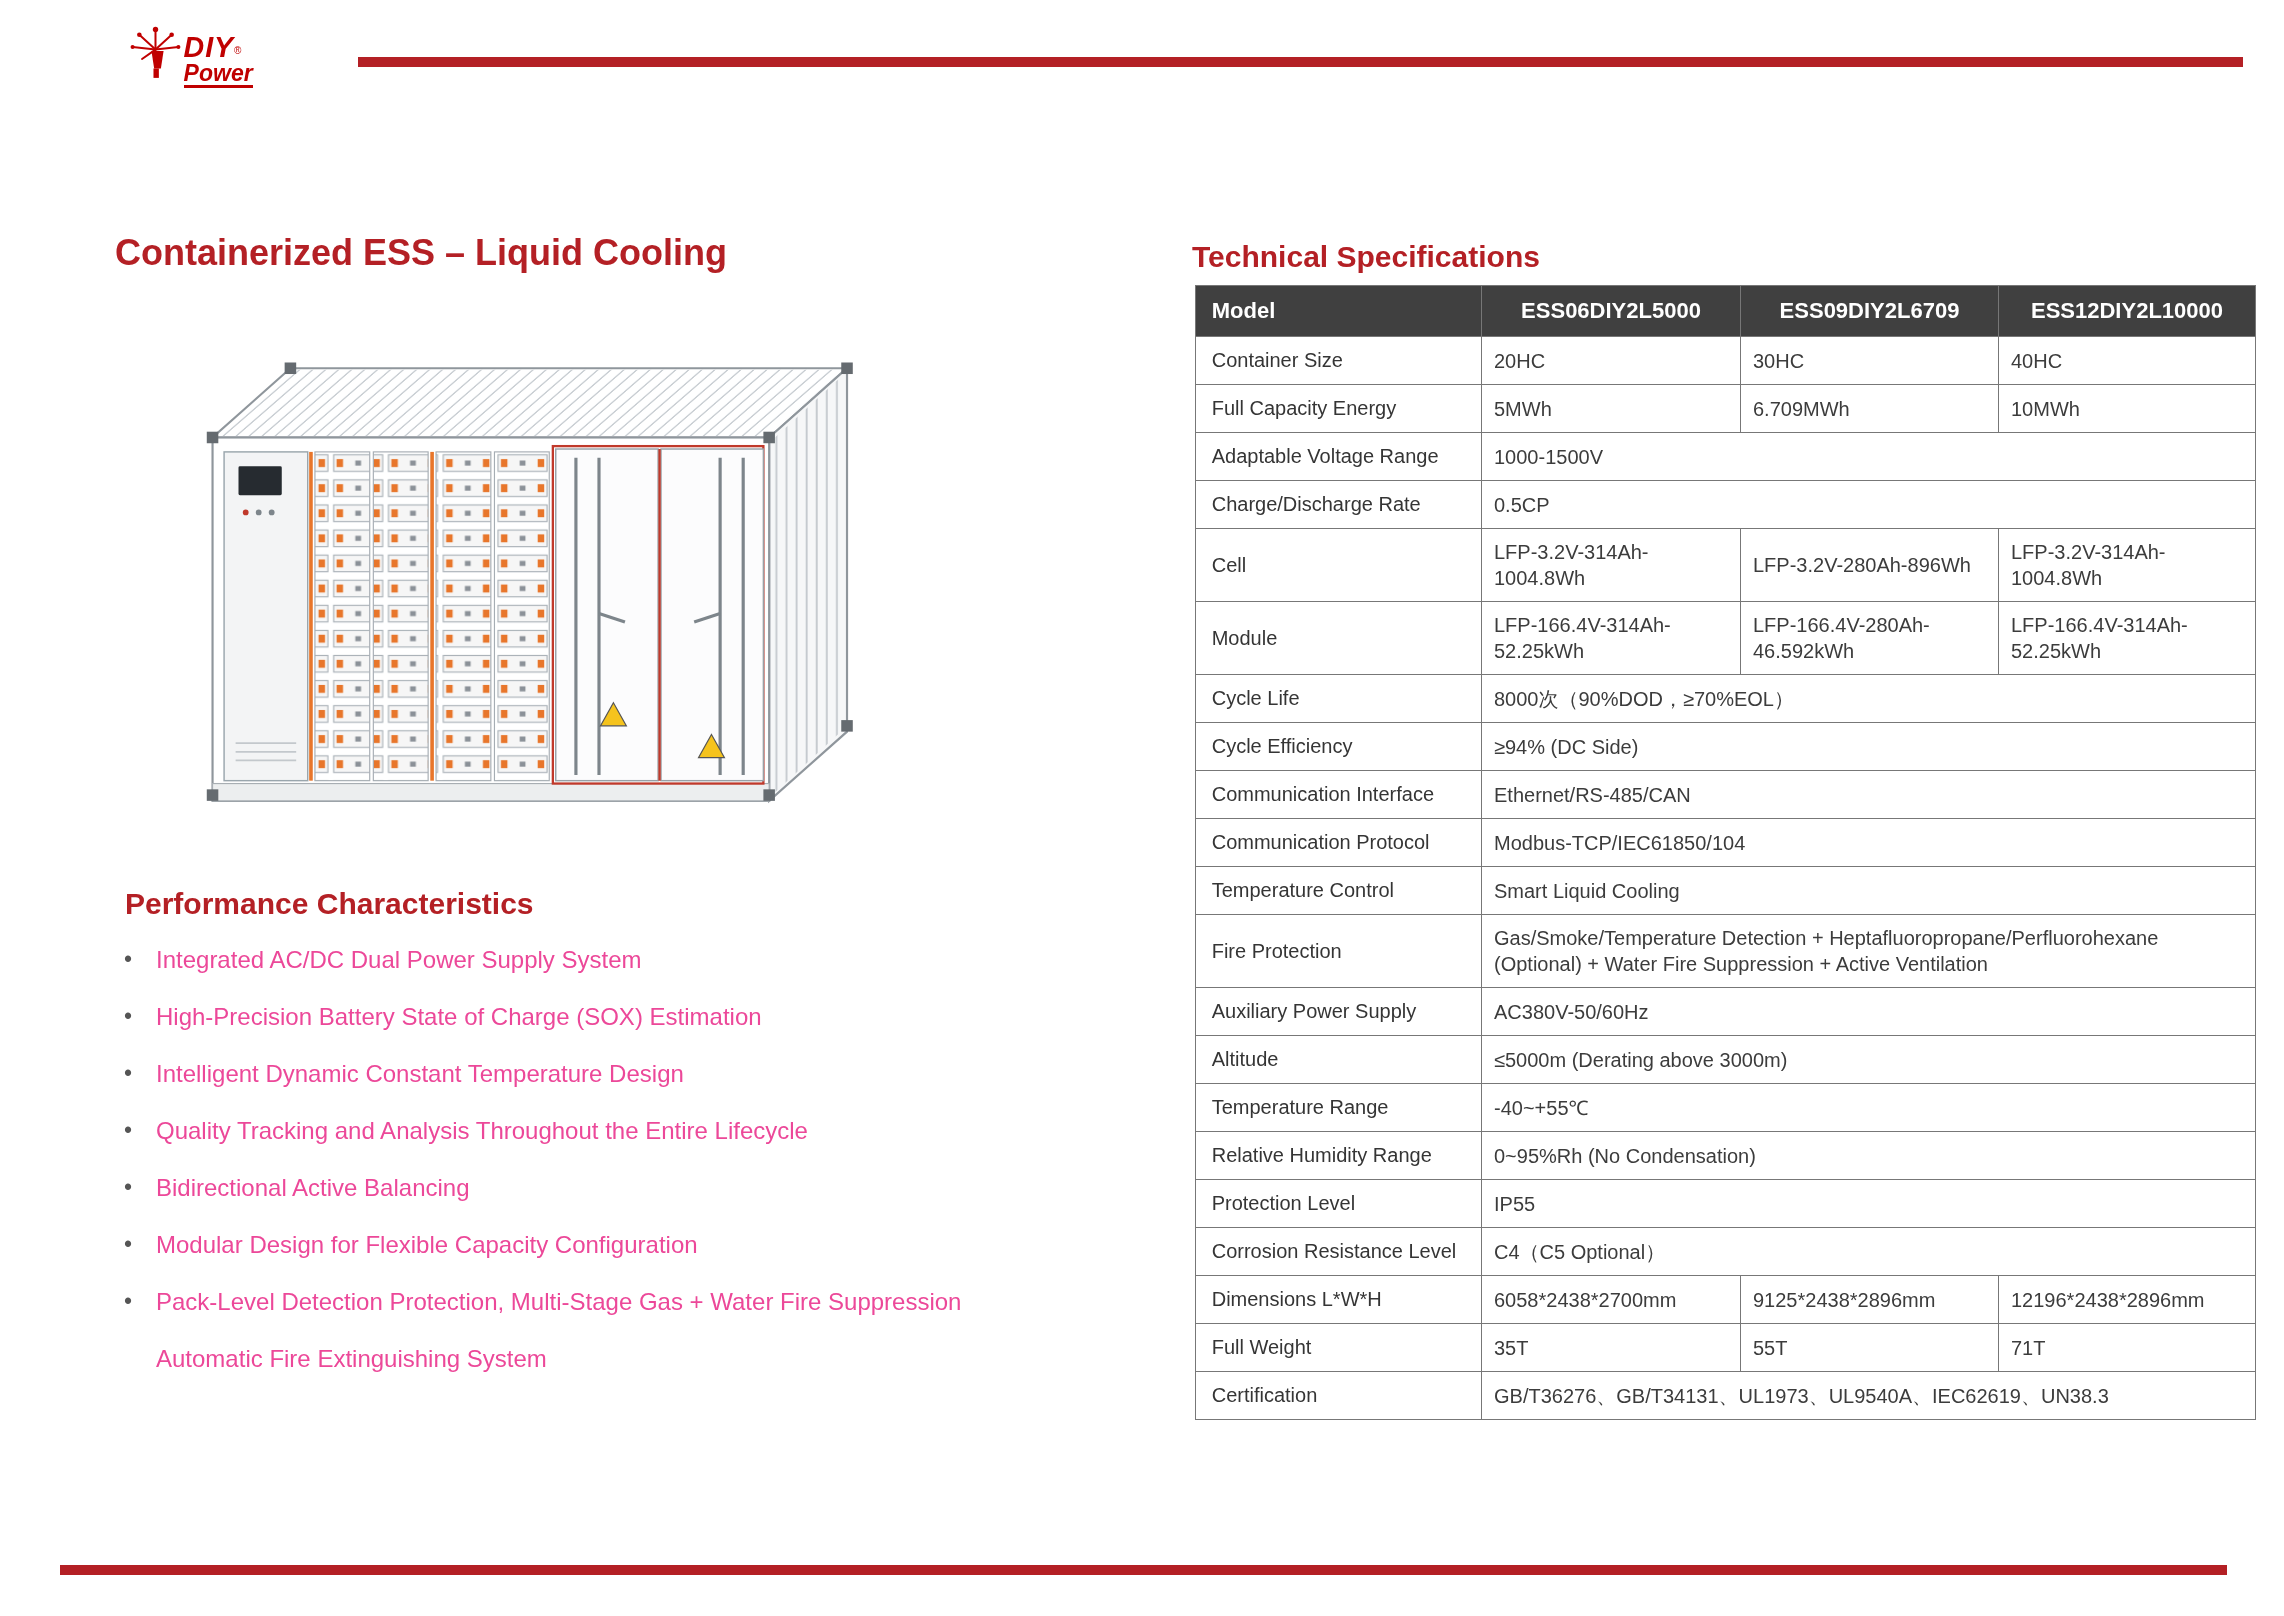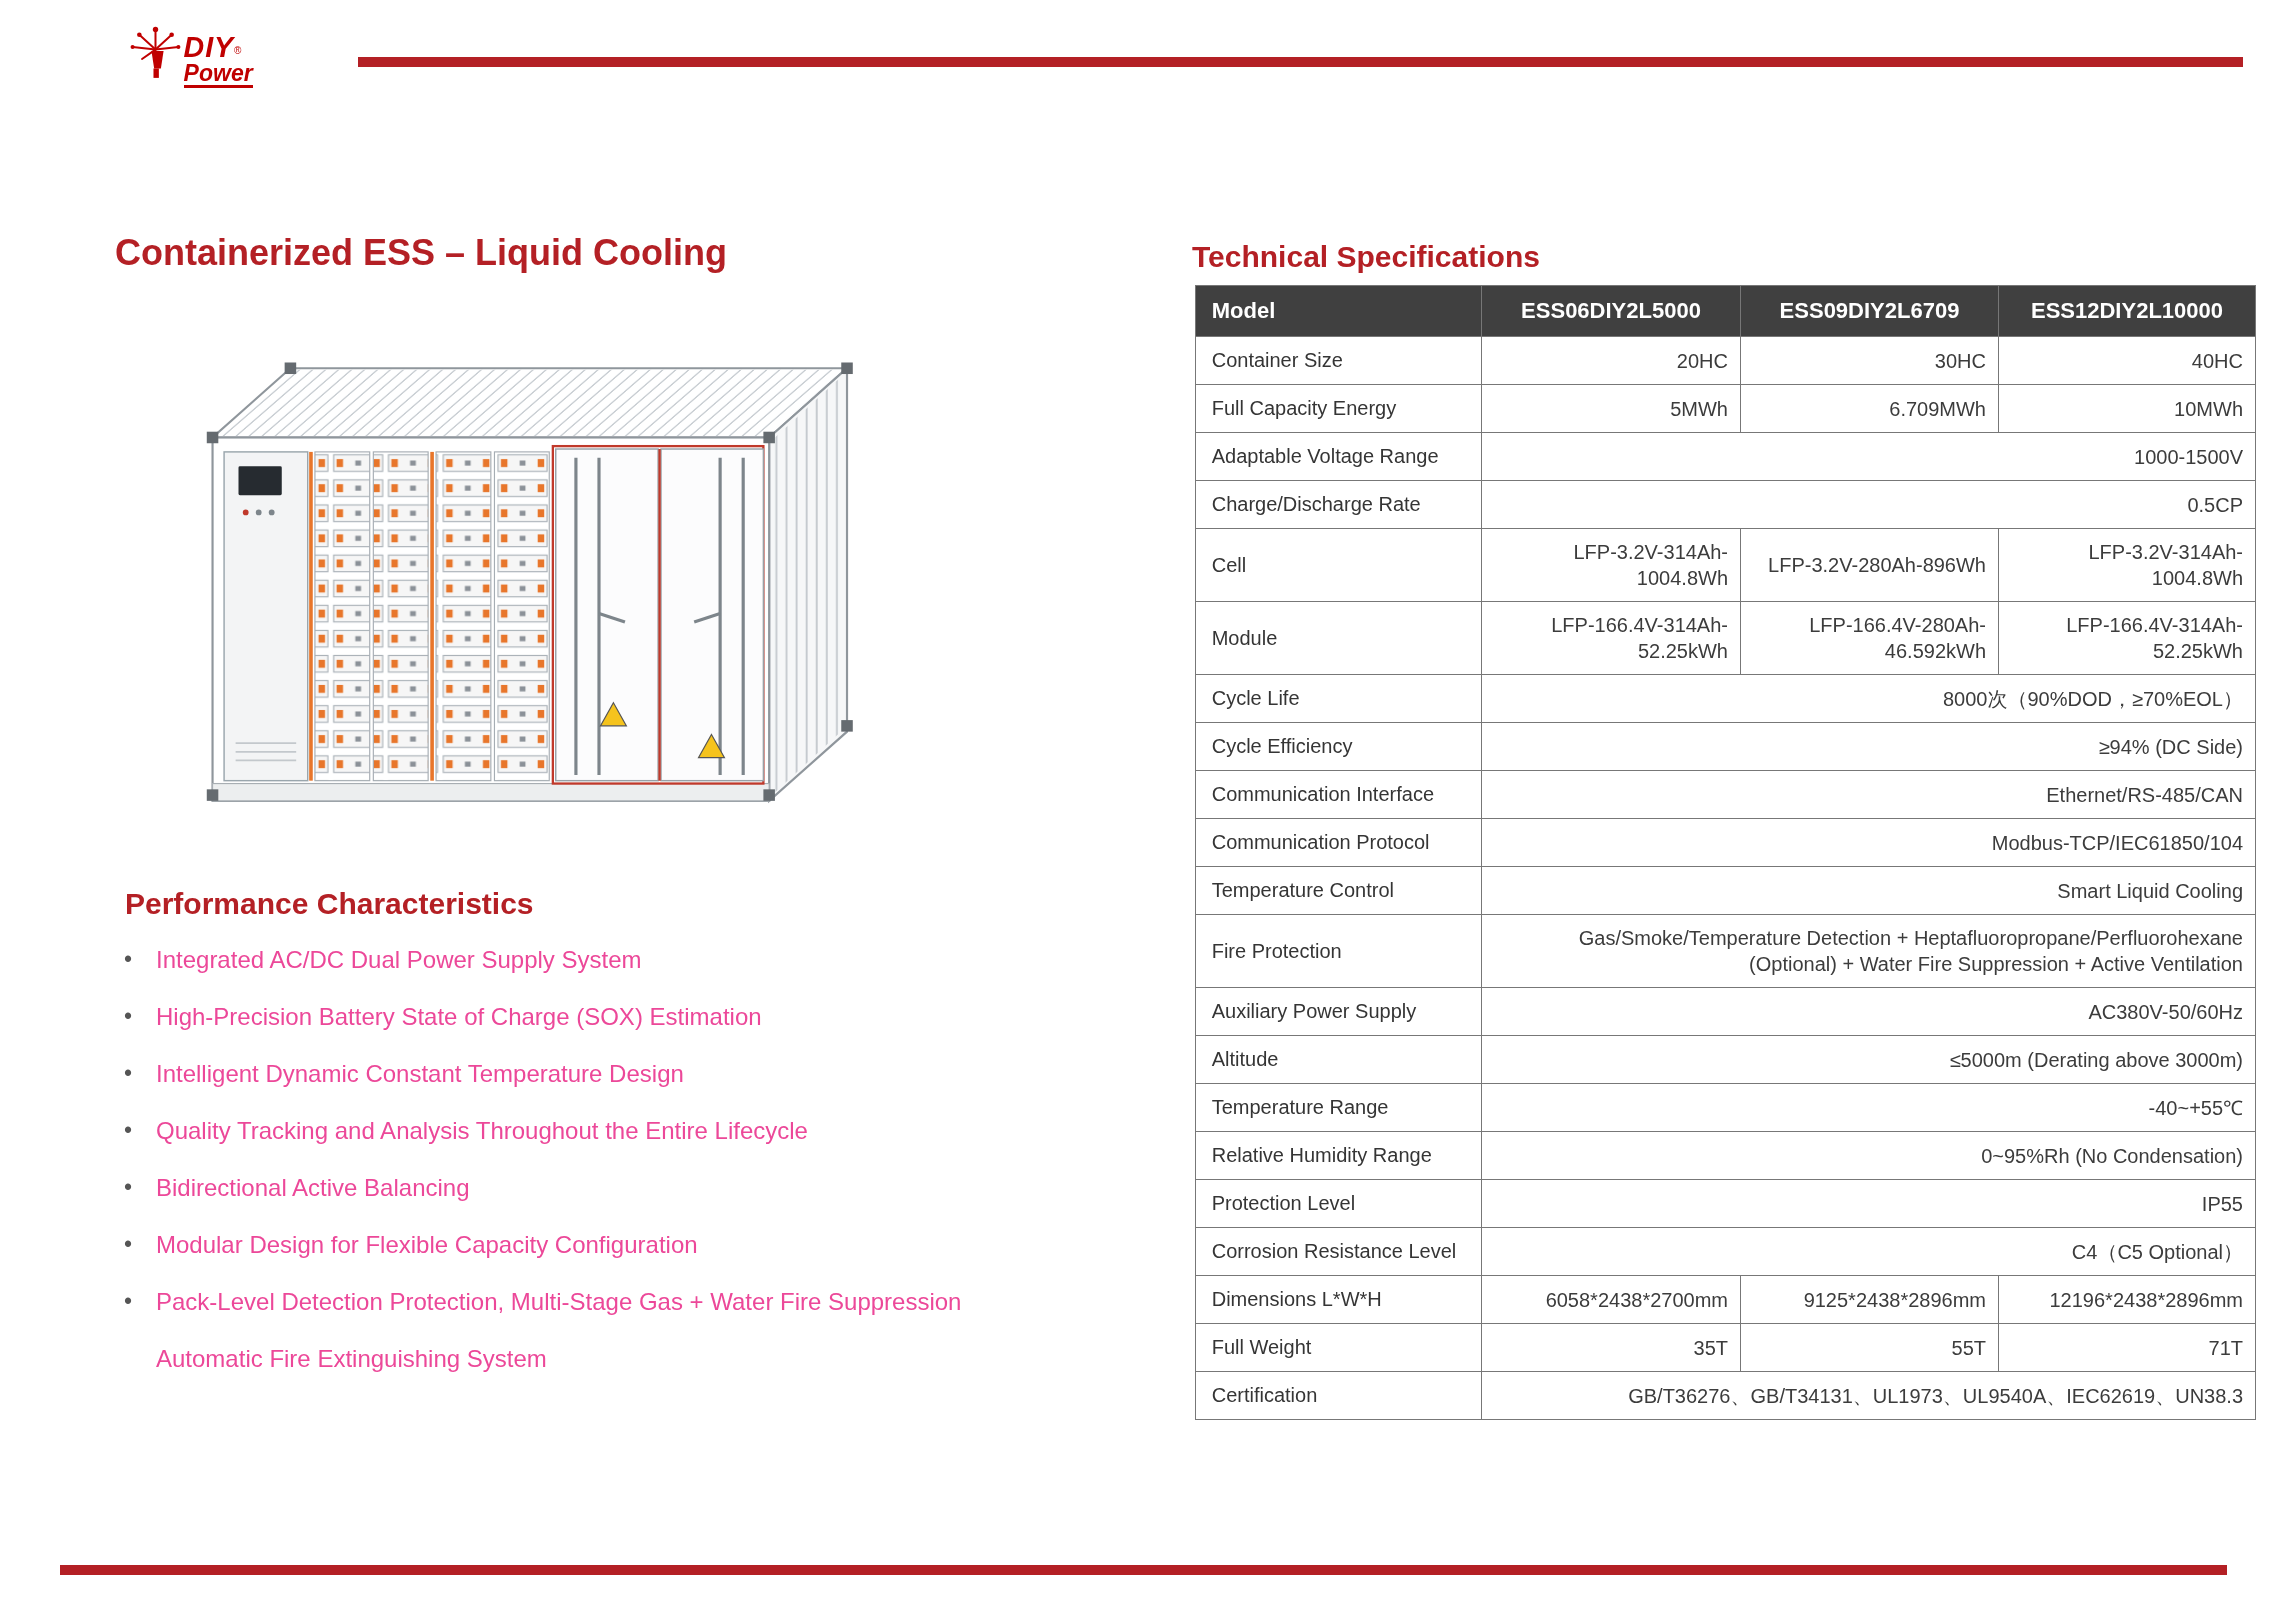--- a/index.html
+++ b/index.html
@@ -57,21 +57,21 @@
   table.specs thead th {
     background: #404040; color: #ffffff; font-size: 22px; font-weight: bold;
     padding: 12px 4.6px; text-align: center;
   }
   table.specs thead th.label { text-align: left; padding-left: 15.7px; }
   table.specs td.label {
     text-align: left; padding: 11px 8.3px 11px 15.7px;
     font-size: 20px; color: #353535; line-height: 1.25;
   }
   table.specs td.val {
-    text-align: right; padding: 10px 12px;
+    text-align: left; padding: 10px 12px;
     font-size: 20px; color: #3c3c3c; line-height: 1.3;
   }
 </style>
 </head>
 <body>
 
 <div class="logo">
   <svg class="logo-icon" viewBox="0 0 100 95">
     <g stroke="#C00000" stroke-width="3" stroke-linecap="round">
       <line x1="50" y1="38" x2="50" y2="8"></line>

